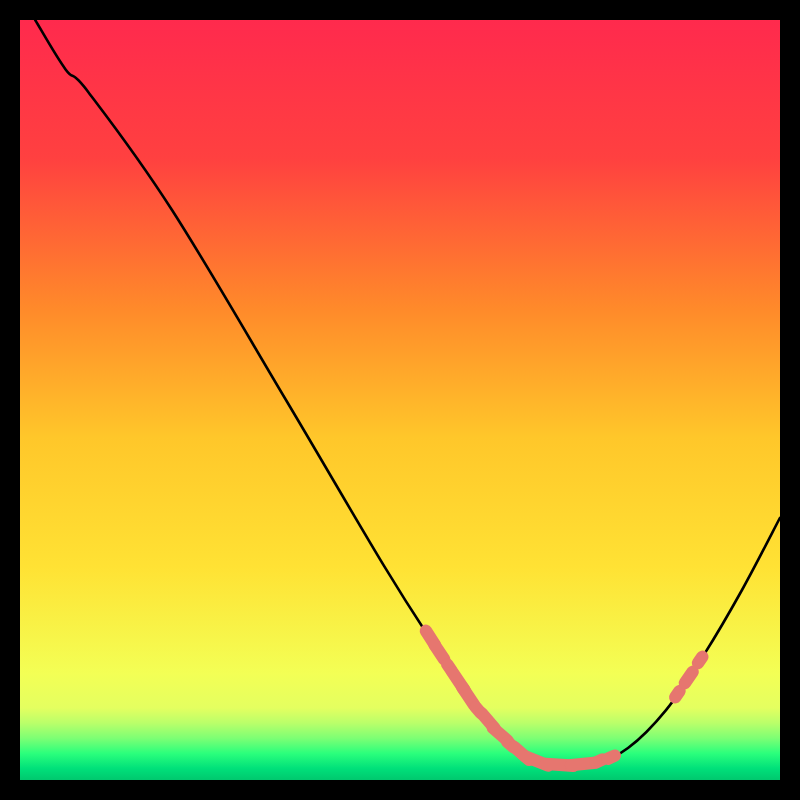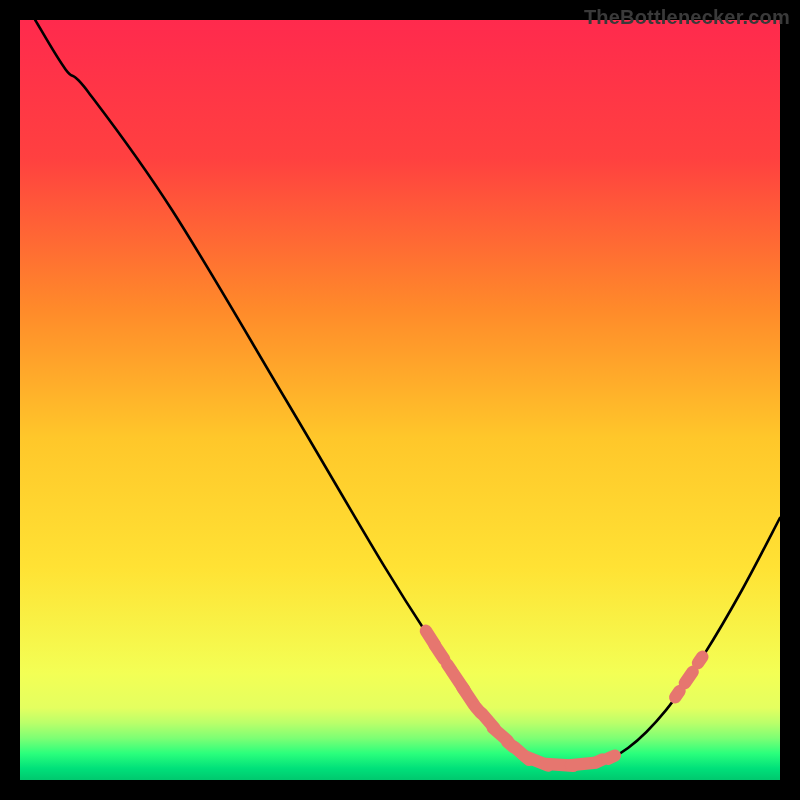--- a/index.html
+++ b/index.html
@@ -27,21 +27,20 @@
     top: 20px;
     width: 760px;
     height: 760px;
   }
   svg { display: block; }
 </style>
 </head>
 <body>
 
 <div class="frame">
-  <div class="watermark">TheBottlenecker.com</div>
   <div class="plot">
     <svg id="svg" width="760" height="760" viewBox="0 0 760 760">
         <defs>
           <linearGradient id="bg" x1="0" y1="0" x2="0" y2="1">
             <stop offset="0%" stop-color="#ff2a4d"></stop>
             <stop offset="18%" stop-color="#ff4040"></stop>
             <stop offset="38%" stop-color="#ff8a2a"></stop>
             <stop offset="55.00000000000001%" stop-color="#ffc72a"></stop>
             <stop offset="72%" stop-color="#ffe234"></stop>
             <stop offset="86%" stop-color="#f3ff55"></stop>

